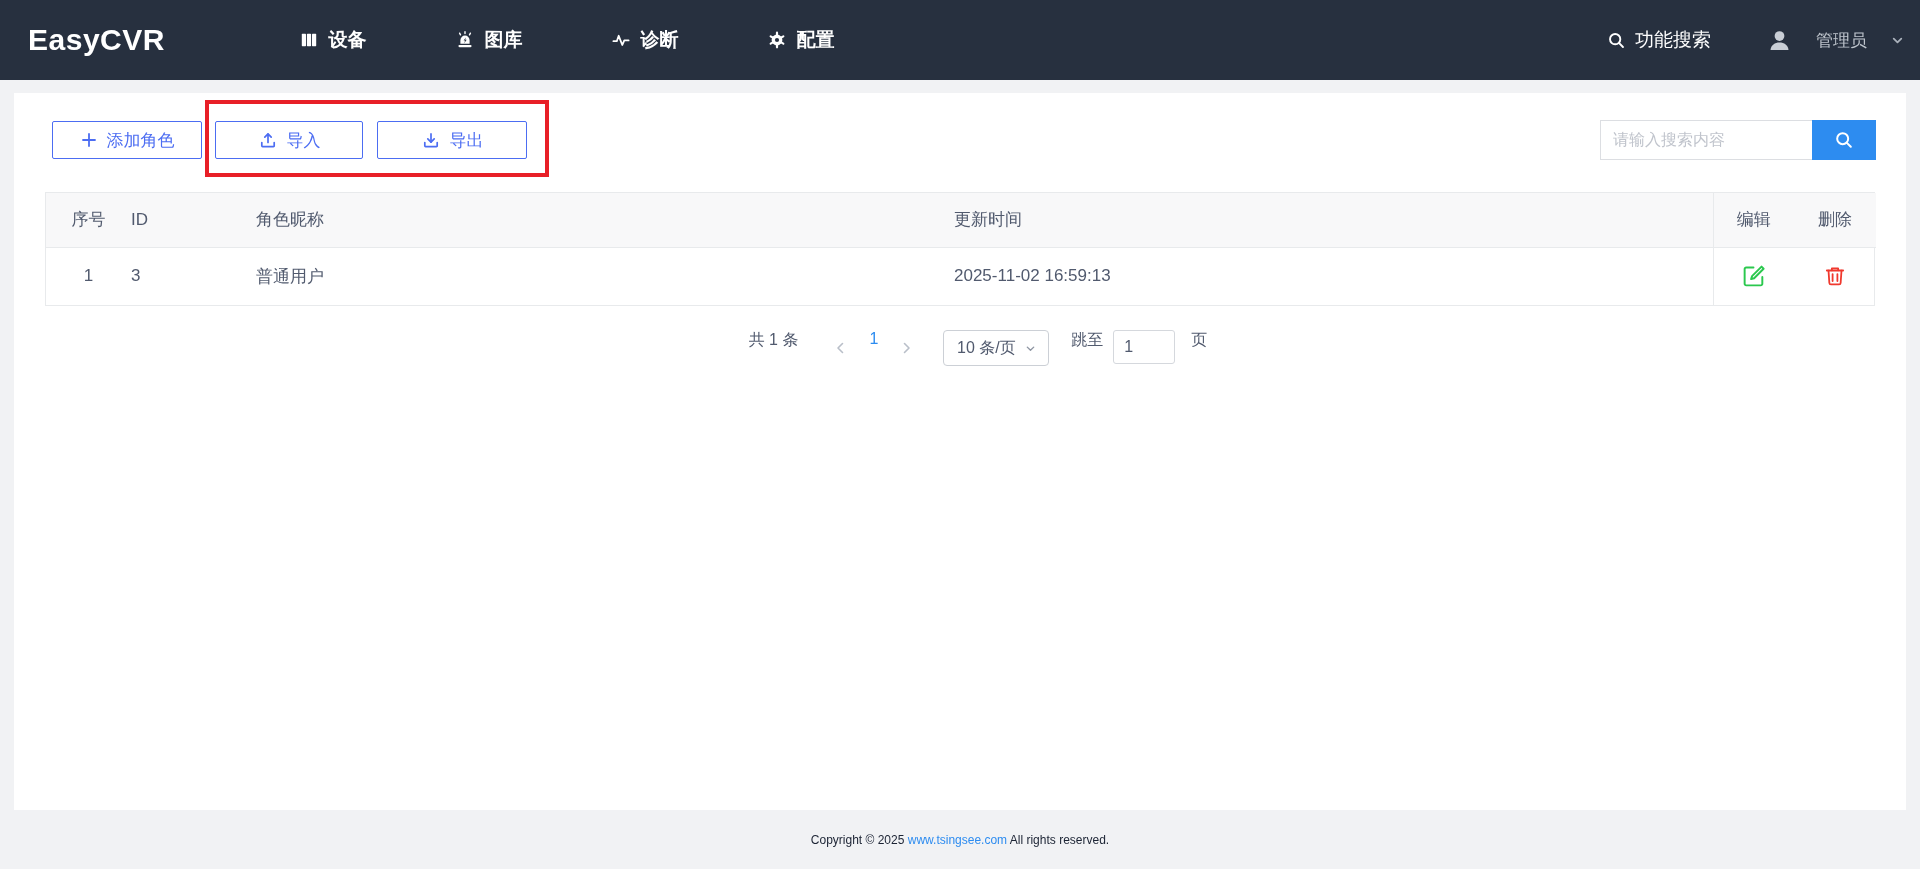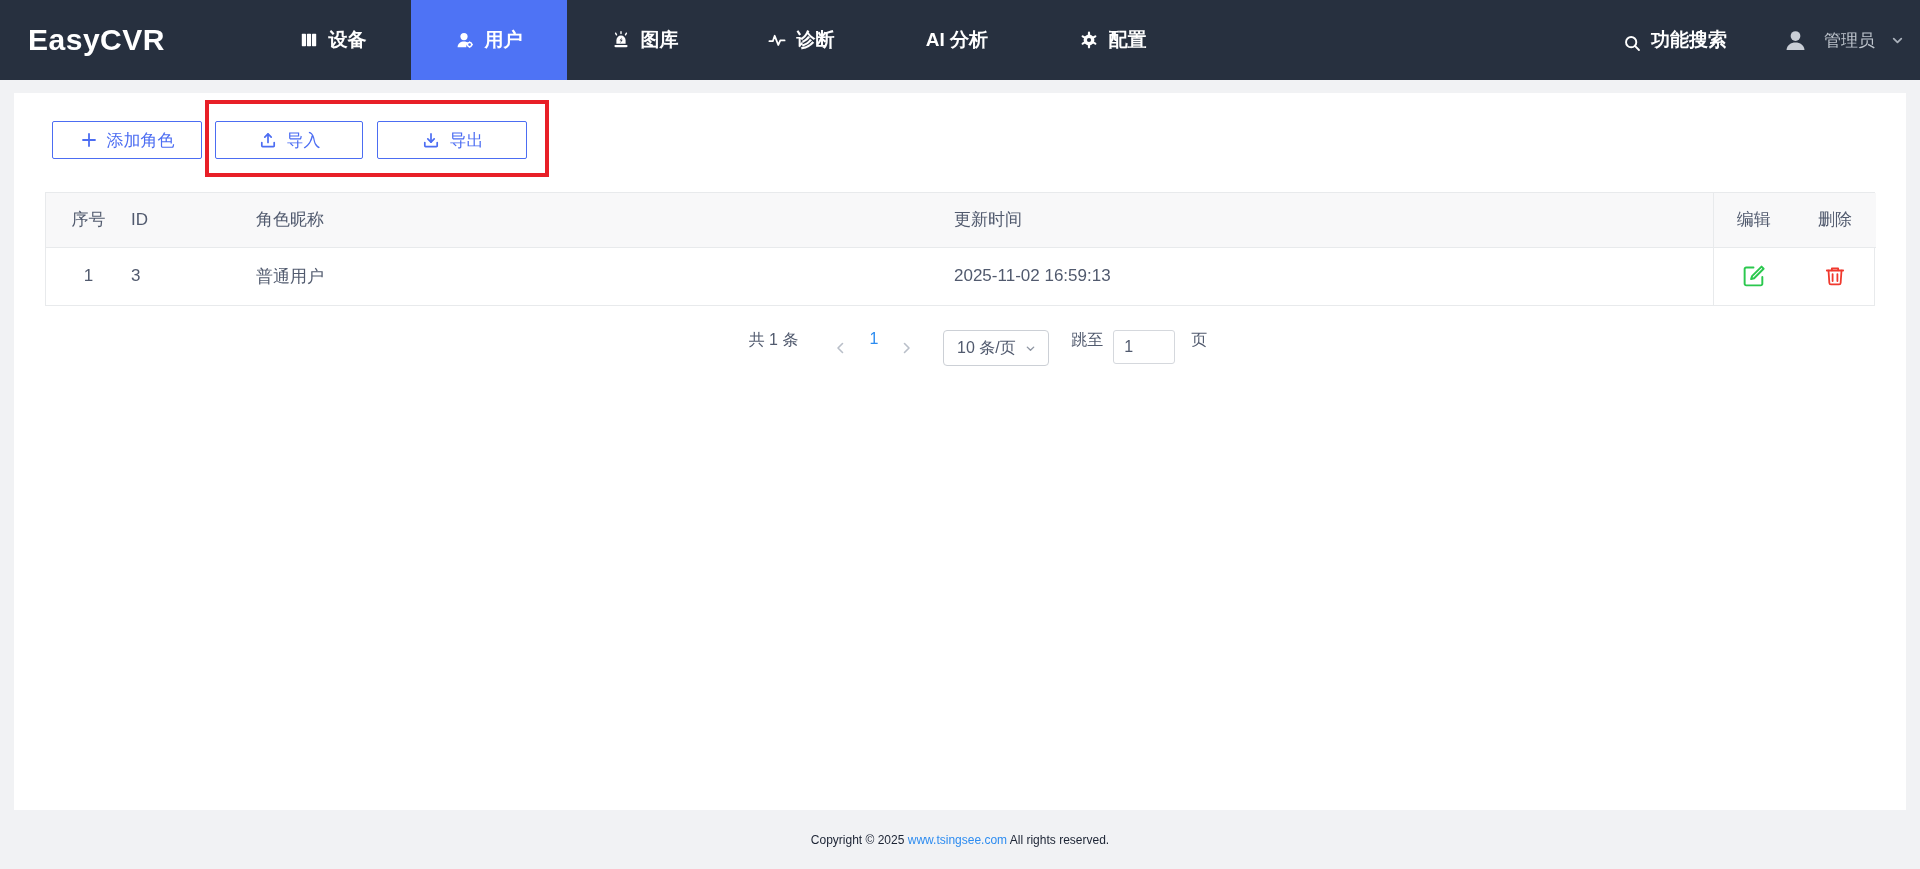--- a/index.html
+++ b/index.html
@@ -22,25 +22,25 @@
   }
   .nav-menu { display:flex; height:80px; margin-left:90px; }
   .nav-item {
     width:156px; height:80px; display:flex; align-items:center; justify-content:center;
     gap:9px; color:#ffffff; font-size:19px; font-weight:bold; cursor:pointer; white-space:nowrap;
   }
   .nav-item.active { background:#4e73f5; }
   .nav-item svg { flex:0 0 auto; }
   .nav-right { margin-left:auto; margin-right:16px; display:flex; align-items:center; gap:56px; }
   .func-search {
-    display:flex; align-items:flex-end; gap:9px; color:#ffffff;
-    font-size:19px; font-weight:bold; cursor:pointer; white-space:nowrap;
+    display:flex; align-items:center; gap:9px; color:#ffffff;
+    font-size:19px; font-weight:normal; cursor:pointer; white-space:nowrap;
   }
   .admin-box {
-    display:flex; align-items:center; gap:16px; color:#bfc5cd; font-size:17px;
+    display:flex; align-items:center; gap:24px; color:#bfc5cd; font-size:17px;
     cursor:pointer; white-space:nowrap;
   }
 
   
   .panel {
     position:absolute; left:14px; top:93px; width:1892px; height:717px;
     background:#ffffff;
   }
 
   
@@ -127,50 +127,38 @@
 
     <div class="nav-item">
       <svg width="20" height="20" viewBox="0 0 20 20" fill="#fff">
         <rect x="2.8" y="3.8" width="4.2" height="12.4" rx="0.6"></rect>
         <rect x="7.9" y="3.8" width="4.2" height="12.4" rx="0.6"></rect>
         <rect x="13" y="3.8" width="4.2" height="12.4" rx="0.6"></rect>
       </svg>
       <span>设备</span>
     </div>
 
-    <div class="nav-item active">
-      <svg width="20" height="20" viewBox="0 0 20 20">
-        <circle cx="9" cy="6.6" r="3.6" fill="#fff"></circle>
-        <path d="M2.6 17.2c.2-3.6 3-5.6 6.4-5.6 1.7 0 3.3.5 4.4 1.5-1.3.7-2.1 2-2.1 3.5l.1.6Z" fill="#fff"></path>
-        <circle cx="14.6" cy="14.6" r="2.1" stroke="#fff" stroke-width="1.4" fill="none"></circle>
-        <path d="M14.6 11.4v1.2M14.6 16.6v1.2M11.4 14.6h1.2M16.6 14.6h1.2" stroke="#fff" stroke-width="1.2"></path>
-      </svg>
-      <span>用户</span>
-    </div>
 
     <div class="nav-item">
       <svg width="20" height="20" viewBox="0 0 20 20">
         <path d="M10 5.6a4.6 4.6 0 0 0-4.6 4.6v3.6h9.2v-3.6A4.6 4.6 0 0 0 10 5.6Z" fill="#fff"></path>
         <rect x="3.4" y="15" width="13.2" height="2.2" rx="1.1" fill="#fff"></rect>
         <path d="M10 1.8v1.8M4.6 3.2l.9 1.6M15.4 3.2l-.9 1.6" stroke="#fff" stroke-width="1.4" stroke-linecap="round"></path>
         <path d="M10.9 7.4 8.6 10.6h1.5l-.9 2.6 2.5-3.4h-1.5Z" fill="#27303f"></path>
       </svg>
       <span>图库</span>
     </div>
 
     <div class="nav-item">
       <svg width="20" height="20" viewBox="0 0 20 20">
         <path d="M2.4 11.2h3.4l1.9-5.4 3.6 9.2 2-4.6h4.3" stroke="#fff" stroke-width="1.8" fill="none" stroke-linecap="round" stroke-linejoin="round"></path>
       </svg>
       <span>诊断</span>
     </div>
 
-    <div class="nav-item">
-      <span>AI 分析</span>
-    </div>
 
     <div class="nav-item">
       <svg width="20" height="20" viewBox="0 0 20 20">
         <g fill="#fff">
           <rect x="8.9" y="1.6" width="2.2" height="16.8" rx="1.1"></rect>
           <rect x="8.9" y="1.6" width="2.2" height="16.8" rx="1.1" transform="rotate(60 10 10)"></rect>
           <rect x="8.9" y="1.6" width="2.2" height="16.8" rx="1.1" transform="rotate(-60 10 10)"></rect>
           <circle cx="10" cy="10" r="5.4"></circle>
         </g>
         <circle cx="10" cy="10" r="2.1" fill="#27303f"></circle>
@@ -223,20 +211,29 @@
     <svg width="20" height="20" viewBox="0 0 20 20" fill="none" stroke="#4c6df2" stroke-width="1.7" stroke-linecap="round" stroke-linejoin="round">
       <path d="M3.8 12.6v3.2a.8.8 0 0 0 .8.8h10.8a.8.8 0 0 0 .8-.8v-3.2"></path>
       <path d="M10 3.9v8.2"></path>
       <path d="M6.8 8.9 10 12.1l3.2-3.2"></path>
     </svg>
     <span>导出</span>
   </div>
 
   <div class="red-annotation"></div>
 
+  <div class="search-wrap">
+    <input class="search-input" type="text" placeholder="请输入搜索内容" style="">
+    <button class="search-btn">
+      <svg width="22" height="22" viewBox="0 0 20 20">
+        <circle cx="8.8" cy="8.8" r="5" stroke="#fff" stroke-width="1.8" fill="none"></circle>
+        <path d="m12.6 12.6 3.6 3.6" stroke="#fff" stroke-width="1.8" stroke-linecap="round"></path>
+      </svg>
+    </button>
+  </div>
 
   <div class="table-wrap">
     <table>
       <colgroup>
         <col style="width:85px">
           <col style="width:125px">
           <col style="width:698px">
         <col style="width:759px">
           <col style="width:81px">
           <col style="width:82px">

